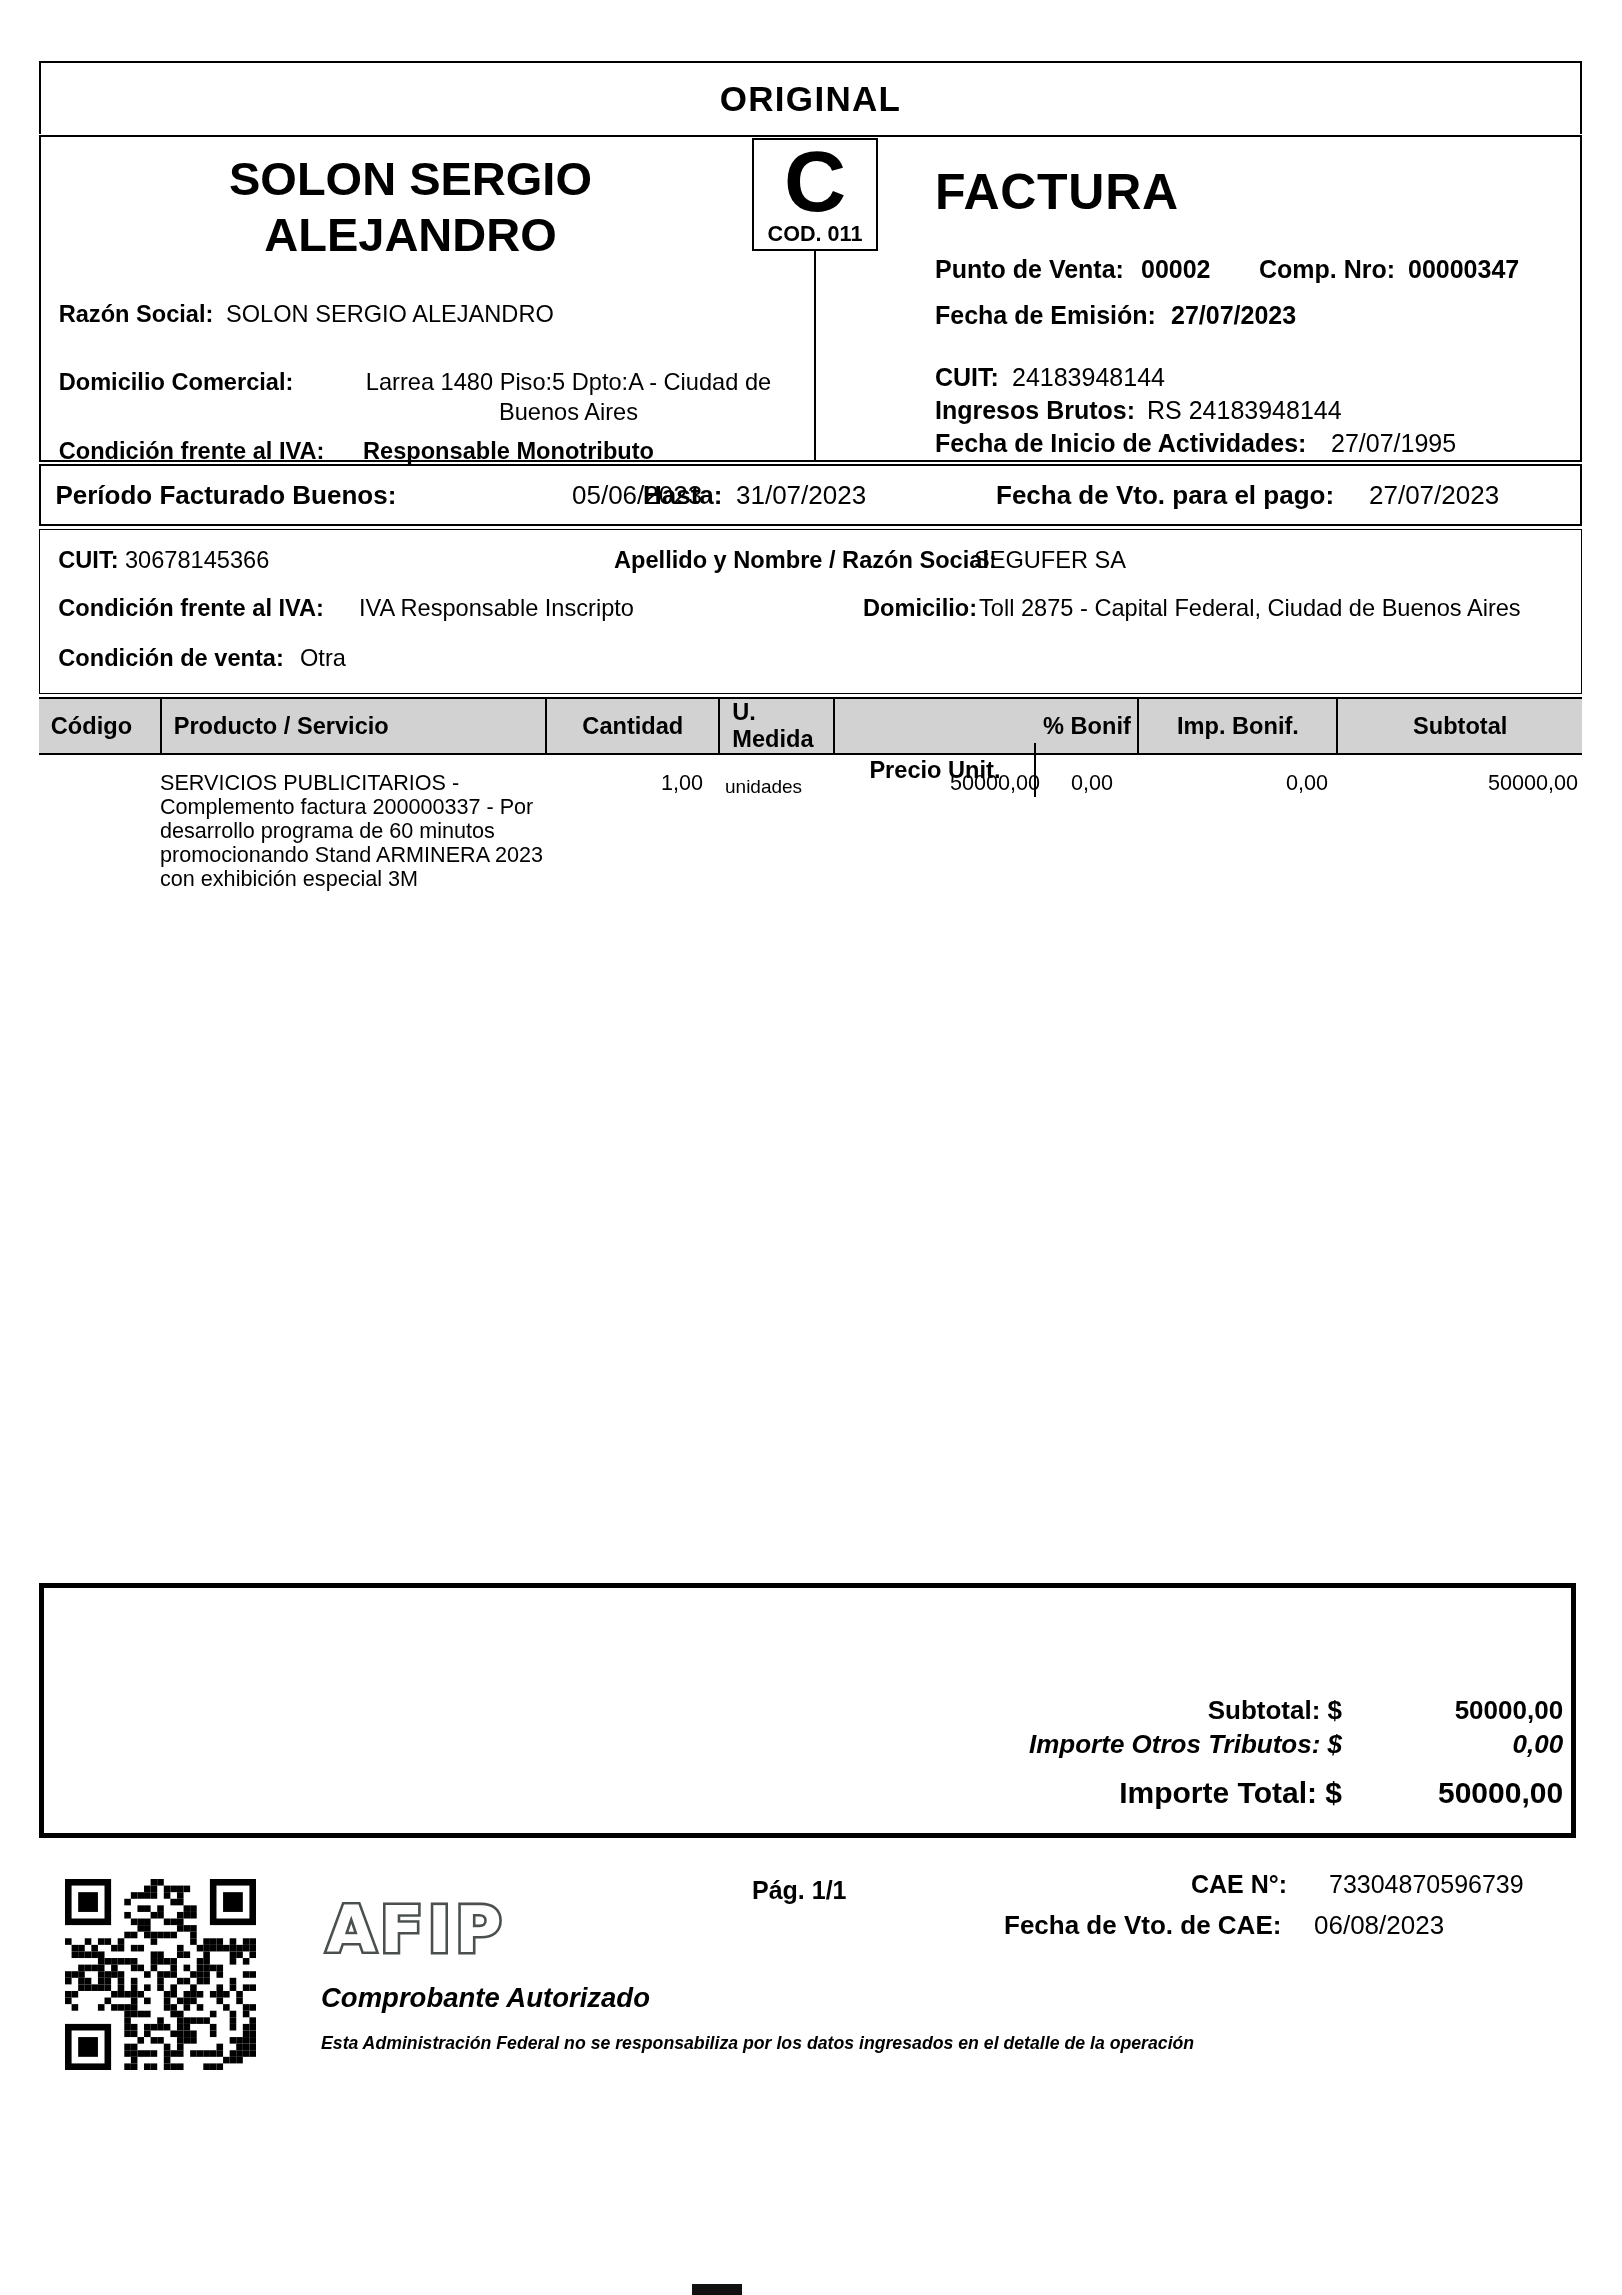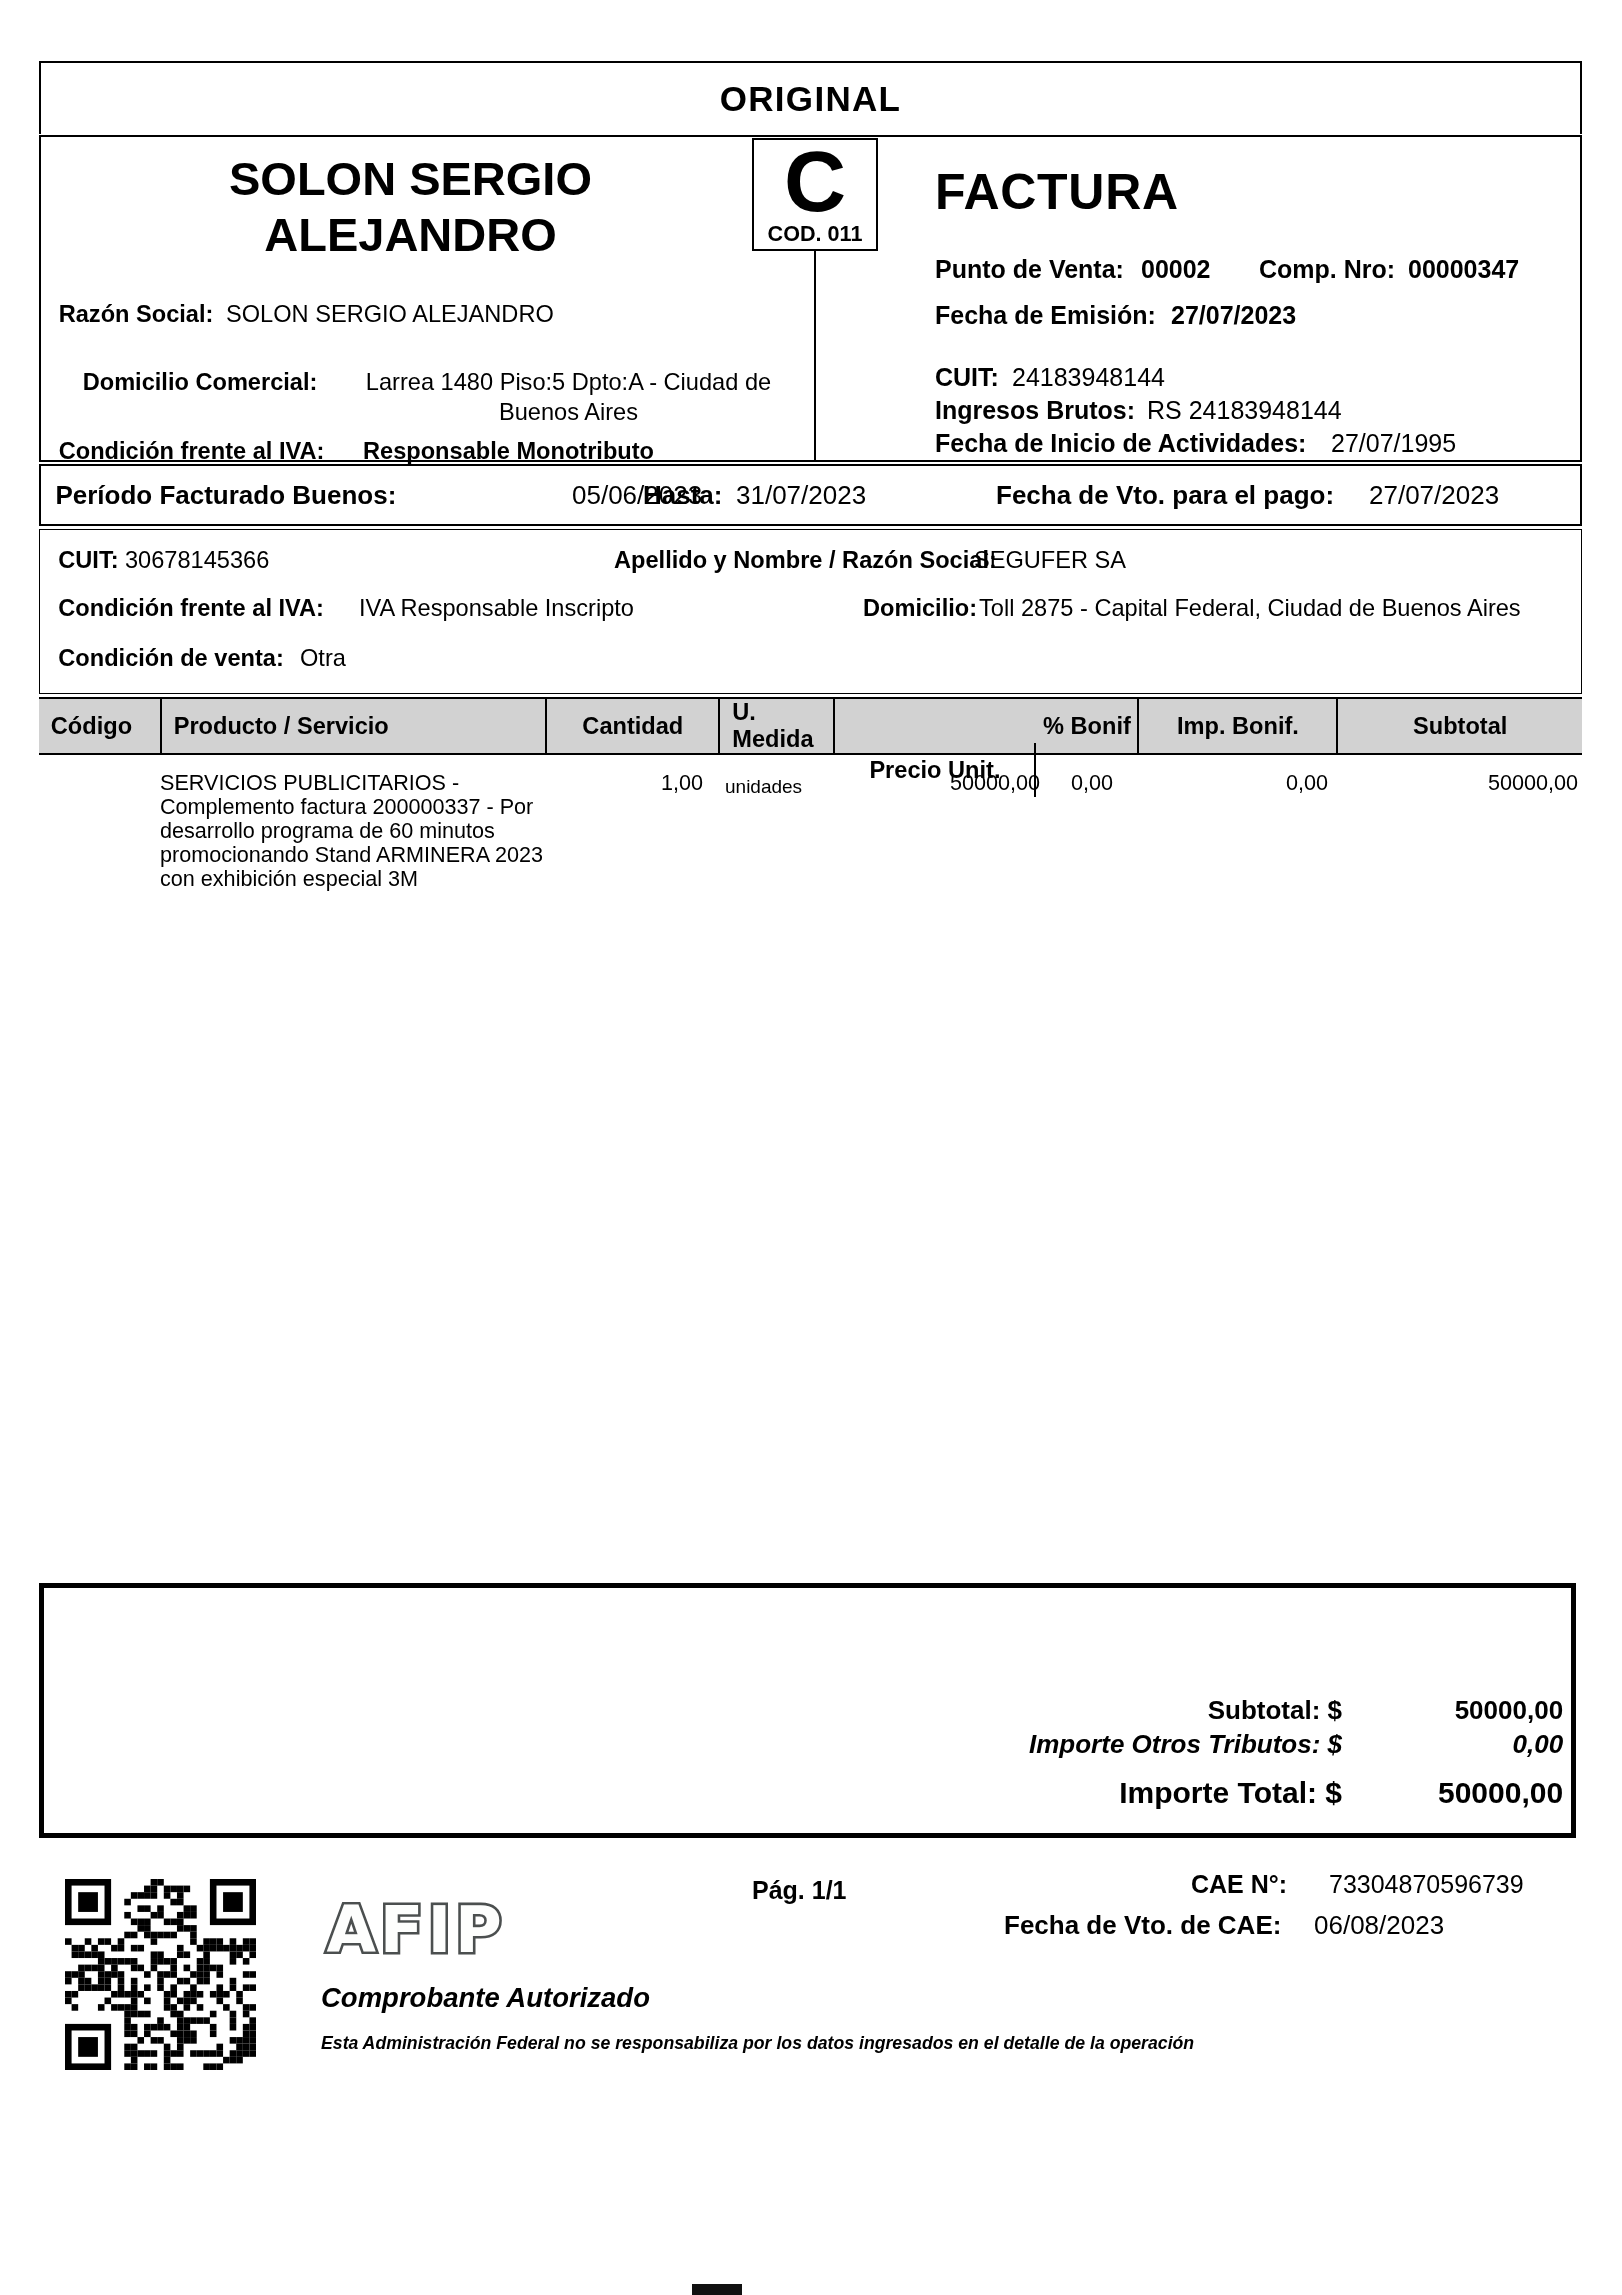--- a/index.html
+++ b/index.html
@@ -71,21 +71,21 @@
   <div class="box original-bar">
     <span>ORIGINAL</span>
   </div>
 
   <div class="box header-box">
     <div class="abs company-name">SOLON SERGIO ALEJANDRO</div>
 
     <span class="abs lbl" style="left:17.7px;top:164px;">Razón Social:</span>
     <span class="abs val" style="left:185px;top:164px;">SOLON SERGIO ALEJANDRO</span>
 
-    <span class="abs lbl" style="left:17.7px;top:232px;margin-left:24px;">Domicilio Comercial:</span>
+    <span class="abs lbl" style="left:17.7px;top:232px;">Domicilio Comercial:</span>
     <span class="abs val" style="left:305px;top:232px;width:445px;text-align:center;">Larrea 1480 Piso:5 Dpto:A - Ciudad de</span>
     <span class="abs val" style="left:305px;top:262px;width:445px;text-align:center;">Buenos Aires</span>
 
     <span class="abs lbl" style="left:17.7px;top:301px;">Condición frente al IVA:</span>
     <span class="abs lbl" style="left:322px;top:301px;">Responsable Monotributo</span>
 
     <div class="c-box">
       <span class="c-letter">C</span>
       <span class="c-code">COD. 011</span>
     </div>

